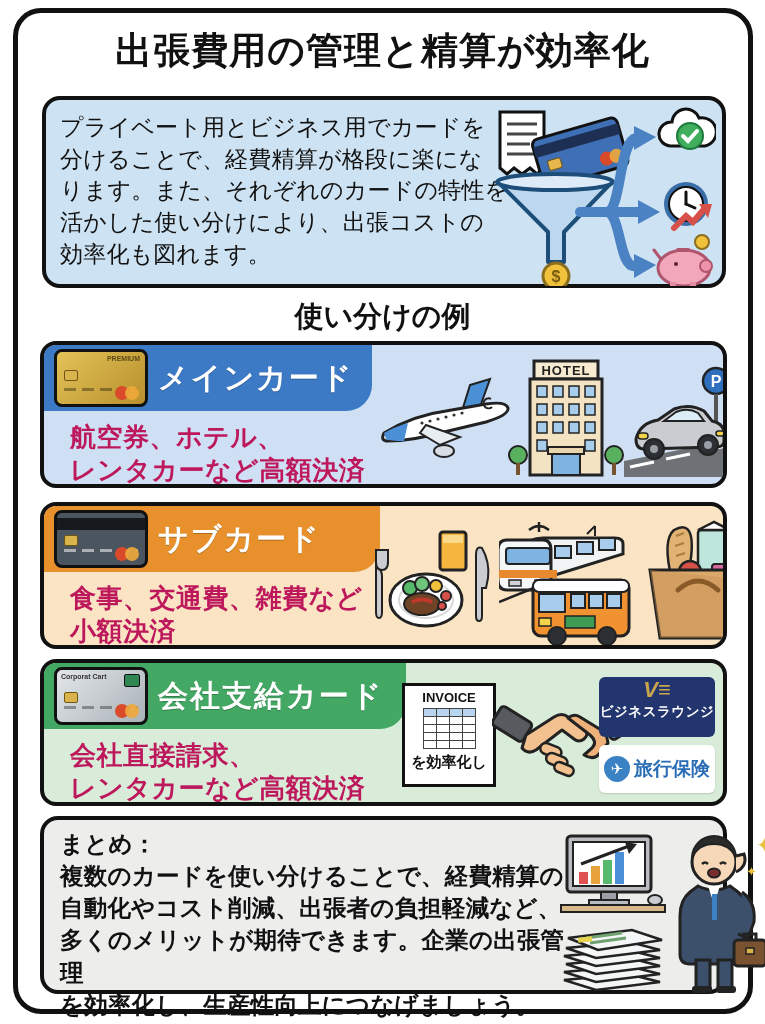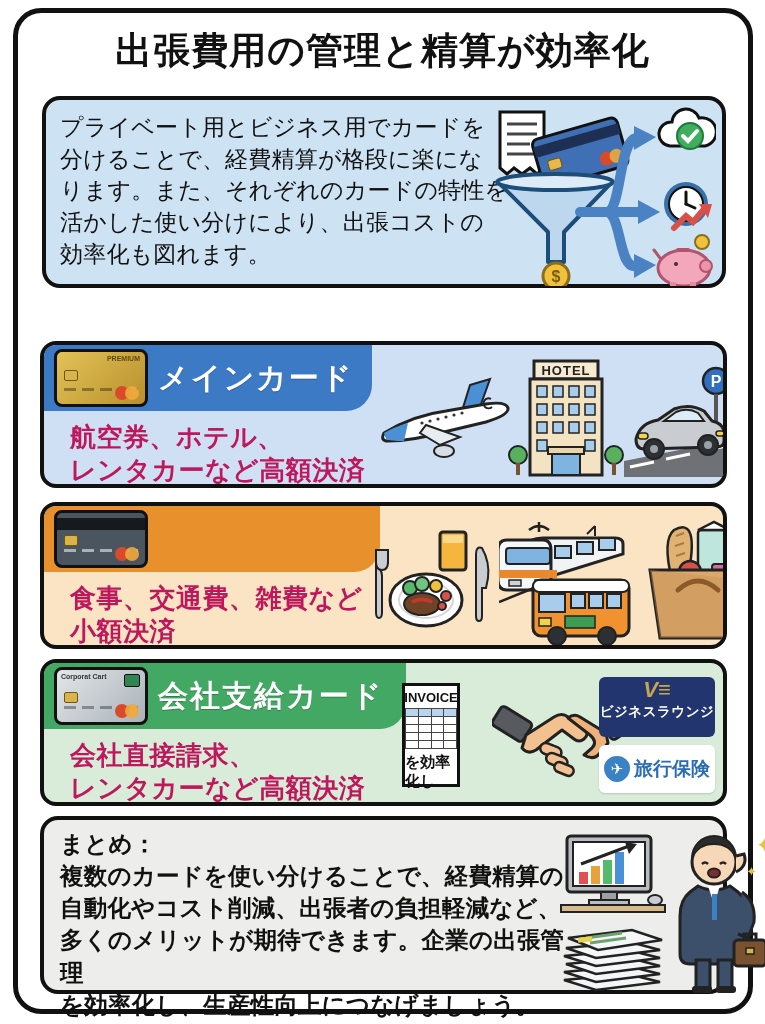--- a/index.html
+++ b/index.html
@@ -71,21 +71,21 @@
                   background:#23356f; border-radius:6px; text-align:center; }
   .badge-lounge .vlogo { font-size:22px; font-weight:900; color:#c9a54e; font-style:italic; line-height:26px; }
   .badge-lounge .blabel { font-size:13.5px; font-weight:800; color:#fff; letter-spacing:0.5px; }
   .badge-ins { position:absolute; right:8px; top:82px; width:116px; height:48px;
                background:#fff; border-radius:6px; display:flex; align-items:center; justify-content:center; gap:4px;
                box-shadow:0 1px 2px rgba(0,0,0,.15); }
   .badge-ins .shield { width:26px; height:26px; background:#3b82c4; border-radius:50% 50% 50% 50%/45% 45% 55% 55%;
                        color:#fff; font-size:15px; line-height:26px; text-align:center; flex:none; }
   .badge-ins .blabel { font-size:19px; font-weight:900; color:#2a6db5; }
 
-  .invoice { position:absolute; left:358px; top:20px; width:58px; height:104px;
+  .invoice { position:absolute; left:358px; top:20px; width:94px; height:104px;
              background:#fff; border:3px solid #111; display:flex; flex-direction:column; align-items:center; }
   .invoice .ititle { font-size:13px; font-weight:900; color:#111; margin-top:4px; }
   .invoice table { border-collapse:collapse; margin-top:3px; }
   .invoice td { width:13px; height:8px; border:1px solid #444; }
   .invoice tr:first-child td { background:#b9d4ee; }
   .invoice .icap { font-size:15px; font-weight:900; color:#111; margin-top:4px; }
 
   svg text { font-family:"Liberation Sans","DejaVu Sans",sans-serif; }
 </style>
 </head>
@@ -165,20 +165,21 @@
           <circle cx="222" cy="162" r="6" fill="#ef93ab" stroke="#b0556e" stroke-width="2"></circle>
           <rect x="186" y="178" width="6" height="6" fill="#e58ba2"></rect>
           <rect x="206" y="178" width="6" height="6" fill="#e58ba2"></rect>
           <circle cx="192" cy="160" r="2" fill="#5d2233"></circle>
           <path d="M176 154 l-6 -8" stroke="#b0556e" stroke-width="3" stroke-linecap="round"></path>
         </g>
       </svg>
     </div>
   </div>
 
+  <div class="h2">使い分けの例</div>
 
   <div class="section sec1">
     <div class="sec-header">
       <div class="card card-gold">
         <span class="card-text">PREMIUM</span>
         <span class="card-chip"></span>
         <span class="card-num"></span>
         <span class="mc">
             <i class="r"></i>
             <i class="o"></i>
@@ -261,20 +262,21 @@
     <div class="sec-header">
       <div class="card card-dark">
         <span class="card-stripe"></span>
         <span class="card-chip low"></span>
         <span class="card-num light"></span>
         <span class="mc">
             <i class="r"></i>
             <i class="o"></i>
           </span>
       </div>
+      <span class="sec-label">サブカード</span>
     </div>
     <div class="sec-desc">食事、交通費、雑費など
 小額決済</div>
 
     <div class="icon-abs" style="left:320px; top:18px;">
       <svg width="140" height="116" viewBox="0 0 140 116">
         <g stroke="#222" stroke-width="2" fill="#c9ccd0">
           <path d="M12 26 v14 M18 26 v14 M24 26 v14 M12 40 q6 6 6 12 v36 q0 6 -3 6 q-3 0 -3 -6 v-36 q0 -6 0 -12"></path>
           <path d="M12 26 h12 v12 q0 8 -6 8 q-6 0 -6 -8 Z" fill="#c9ccd0"></path>
         </g>

